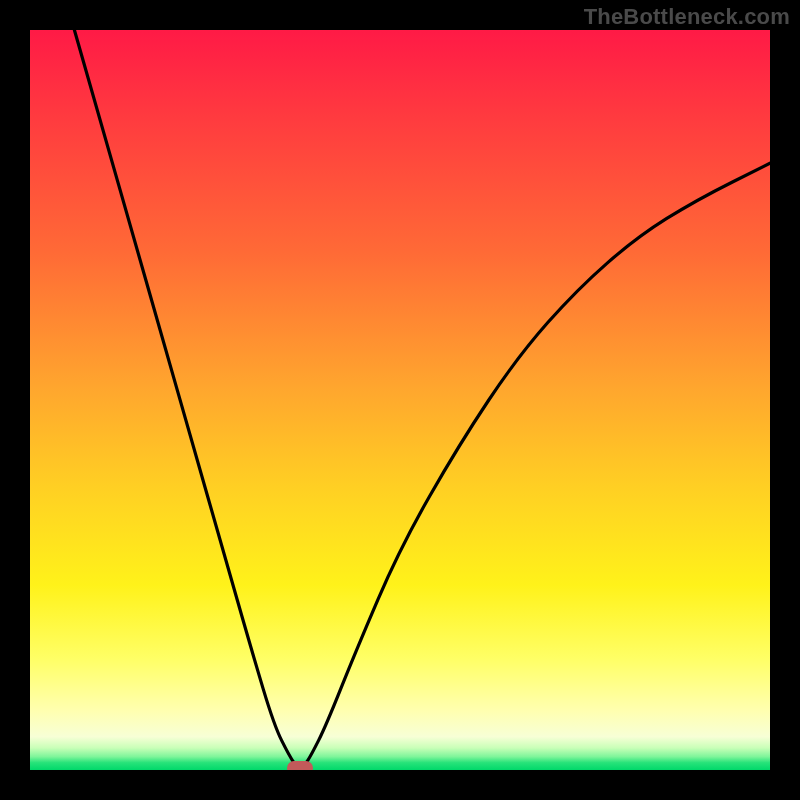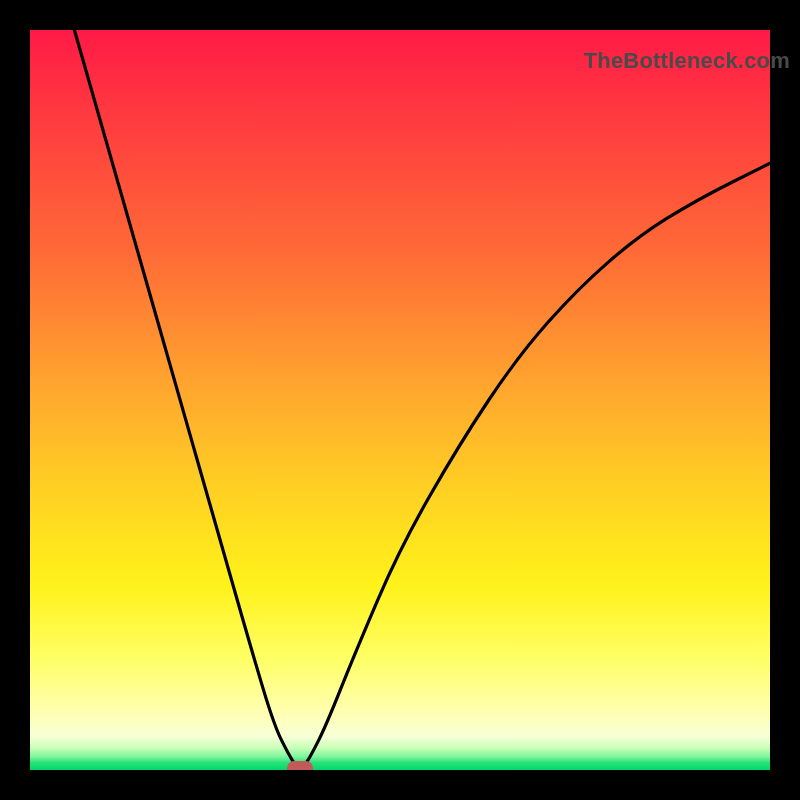--- a/index.html
+++ b/index.html
@@ -19,21 +19,20 @@
   }
   .watermark {
     position: absolute;
     top: 4px;
     right: 10px;
     color: #4a4a4a;
     font-size: 22px;
     font-weight: 600;
     letter-spacing: 0.2px;
     z-index: 10;
-    margin-top: 44px;
   }
   .plot-area {
     position: absolute;
     left: 30px;
     top: 30px;
     width: 740px;
     height: 740px;
     overflow: hidden;
   }
   .gradient {

